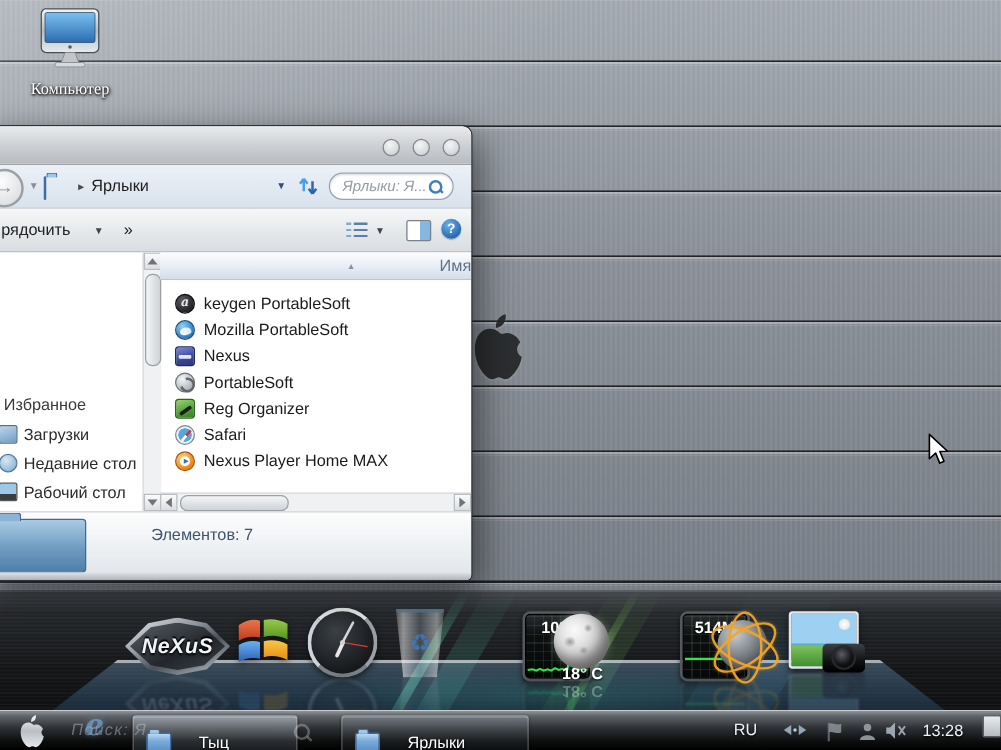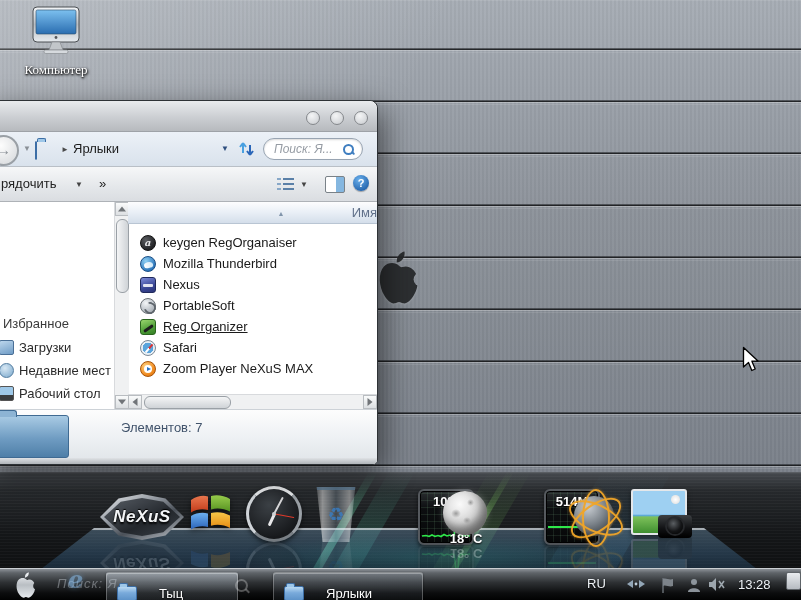--- a/index.html
+++ b/index.html
@@ -476,21 +476,21 @@
       <span class="abs" style="left:36px;top:12px;font-size:8px;color:#8a9096;">▼</span>
       <span class="folder16 abs" style="left:48px;top:10px;"></span>
       <span class="crumb-sep abs" style="left:74px;top:13px;">►</span>
       <span class="addr-text abs" style="left:86px;top:9px;">Ярлыки</span>
       <span class="abs" style="left:234px;top:12px;font-size:8px;color:#2f4f7f;">▼</span>
       <svg class="abs" style="left:252px;top:8px;" width="16" height="18" viewBox="0 0 16 18">
         <path d="M4 3 L4 13 M4 3 L1 7 M4 3 L7 7" stroke="#49a0e0" stroke-width="2" fill="none"></path>
         <path d="M11 15 L11 5 M11 15 L8 11 M11 15 L14 11" stroke="#2a66b8" stroke-width="2" fill="none"></path>
       </svg>
       <div class="search-box">
-        <span class="ph">Поиск: Я...</span>
+        <span class="ph">Ярлыки: Я...</span>
         <span class="mag"></span>
       </div>
     </div>
 
     <div class="toolbar">
       <span class="abs" style="left:14px;top:9px;">рядочить</span>
       <span class="caret abs" style="left:88px;top:13px;">▼</span>
       <span class="abs" style="left:112px;top:9px;">»</span>
       <span class="views-ic"></span>
       <span class="caret abs" style="left:313px;top:13px;">▼</span>
@@ -502,21 +502,21 @@
 
       <div class="side-row hdr" style="top:110px;">
         <span class="txt" style="margin-left:16px;">Избранное</span>
         </div>
       <div class="side-row" style="top:134px;">
         <span class="si si-downloads"></span>
         <span class="txt">Загрузки</span>
         </div>
       <div class="side-row" style="top:157px;">
         <span class="si si-recent"></span>
-        <span class="txt">Недавние мест</span>
+        <span class="txt">Недавние стол</span>
         </div>
       <div class="side-row" style="top:180px;">
         <span class="si si-desktop"></span>
         <span class="txt">Рабочий стол</span>
         </div>
 
       <div class="vscroll">
         <div class="sbtn" style="top:0;">
             <span class="tri up"></span>
           </div>
@@ -525,45 +525,45 @@
             <span class="tri down"></span>
           </div>
       </div>
 
       <div class="col-hdr">
         <span>Имя</span>
         <span class="sort-arrow">▲</span>
       </div>
       <div class="file-row" style="top:30px;">
         <span class="fi fi-keygen"></span>
-        <span class="fname">keygen RegOrganaiser</span>
+        <span class="fname">keygen PortableSoft</span>
         </div>
       <div class="file-row" style="top:51px;">
         <span class="fi fi-tbird"></span>
-        <span class="fname">Mozilla Thunderbird</span>
+        <span class="fname">Mozilla PortableSoft</span>
         </div>
       <div class="file-row" style="top:72px;">
         <span class="fi fi-nexus"></span>
         <span class="fname">Nexus</span>
         </div>
       <div class="file-row" style="top:93px;">
         <span class="fi fi-psoft"></span>
         <span class="fname">PortableSoft</span>
         </div>
-      <div class="file-row" style="top:114px;text-decoration:underline;">
+      <div class="file-row" style="top:114px;">
         <span class="fi fi-regorg"></span>
         <span class="fname">Reg Organizer</span>
         </div>
       <div class="file-row" style="top:135px;">
         <span class="fi fi-safari"></span>
         <span class="fname">Safari</span>
         </div>
       <div class="file-row" style="top:156px;">
         <span class="fi fi-zoomp"></span>
-        <span class="fname">Zoom Player NeXuS MAX</span>
+        <span class="fname">Nexus Player Home MAX</span>
         </div>
 
       <div class="hscroll">
         <div class="sbtn" style="left:0;top:0;">
             <span class="tri left"></span>
           </div>
         <div class="hthumb"></div>
         <div class="sbtn" style="left:auto;right:0;top:0;">
             <span class="tri right"></span>
           </div>

